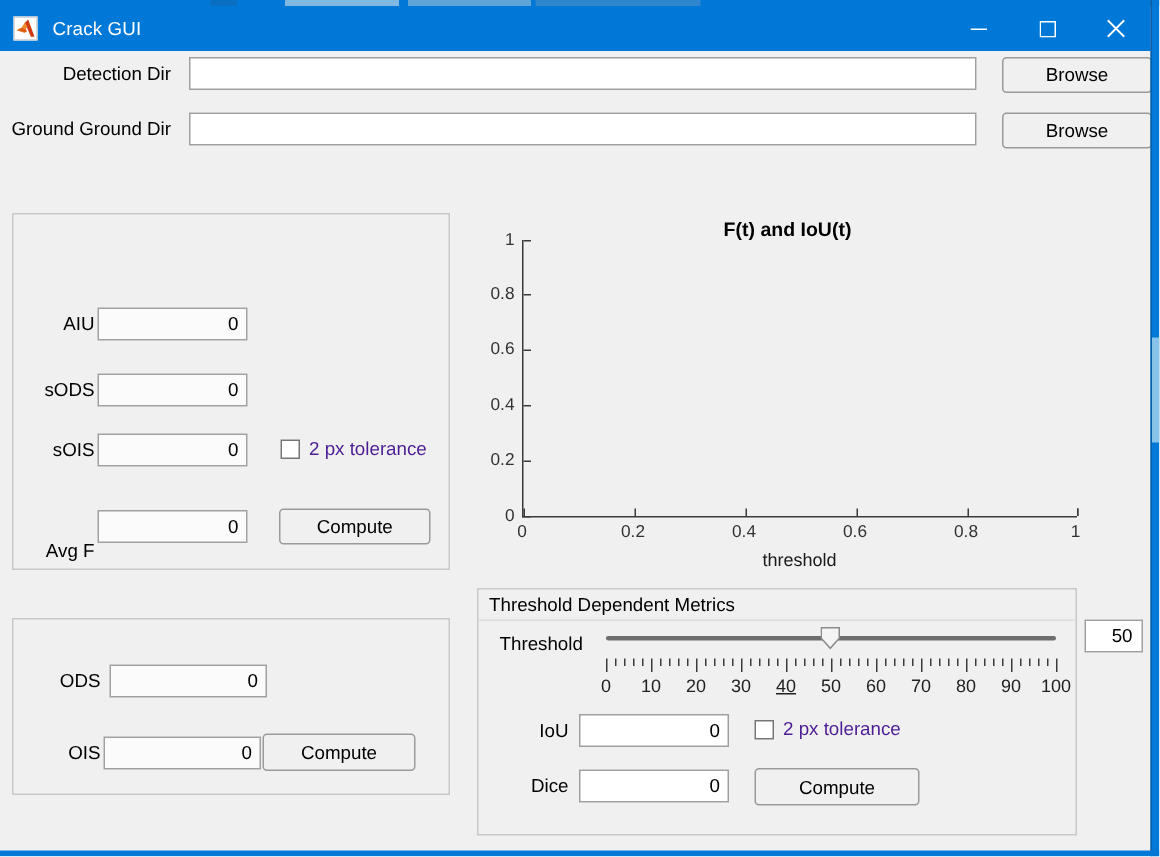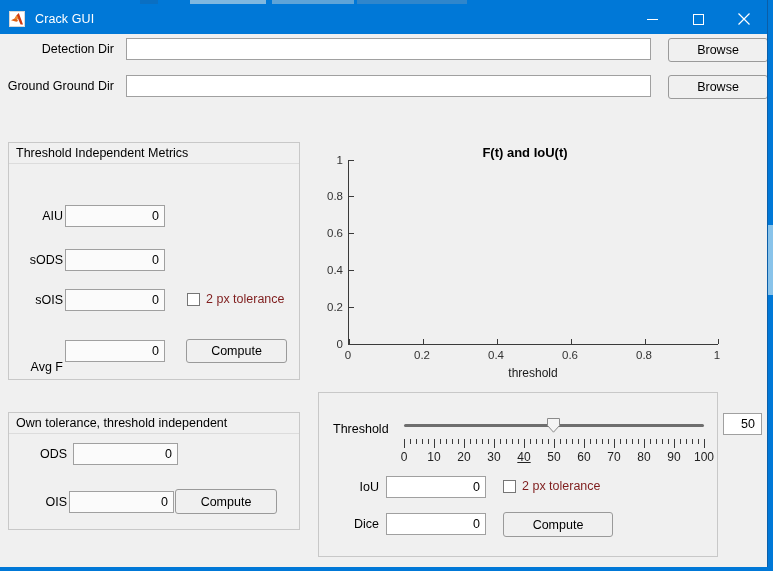--- a/index.html
+++ b/index.html
@@ -157,21 +157,21 @@
   }
   .checkbox .box {
     width: 13px; height: 13px;
     border: 1px solid #767676;
     background: #ffffff;
     box-sizing: border-box;
     flex: none;
   }
   .checkbox .cb-label {
     font-size: 12.5px;
-    color: #7f1d1d;
+    color: #4c1d95;
     margin-left: 6px;
     white-space: nowrap;
   }
 
   
   .chart {
     position: absolute;
   }
   .chart-title {
     position: absolute;
@@ -280,21 +280,20 @@
 
   <div class="lbl right" style="left:0px; top:42px; width:114px;">Detection Dir</div>
   <div class="txtfield empty" style="left:126px; top:38px; width:525px; height:22px;" placeholder=""></div>
   <div class="btn" style="left:668px; top:38px; width:100px; height:24px;">Browse</div>
 
   <div class="lbl right" style="left:0px; top:79px; width:114px;">Ground Ground Dir</div>
   <div class="txtfield empty" style="left:126px; top:75px; width:525px; height:22px;" placeholder=""></div>
   <div class="btn" style="left:668px; top:75px; width:100px; height:24px;">Browse</div>
 
   <div class="panel" style="left:8px; top:142px; width:292px; height:238px;">
-    <div class="panel-title">Threshold Independent Metrics</div>
 
     <div class="lbl right" style="left:0px; top:66px; width:54px;">AIU</div>
     <div class="txtfield metric" style="left:56px; top:62px; width:100px; height:22px;">0</div>
 
     <div class="lbl right" style="left:0px; top:110px; width:54px;">sODS</div>
     <div class="txtfield metric" style="left:56px; top:106px; width:100px; height:22px;">0</div>
 
     <div class="lbl right" style="left:0px; top:150px; width:54px;">sOIS</div>
     <div class="txtfield metric" style="left:56px; top:146px; width:100px; height:22px;">0</div>
 
@@ -303,21 +302,20 @@
       <span class="cb-label">2 px tolerance</span>
     </div>
 
     <div class="lbl right" style="left:0px; top:217px; width:54px;">Avg F</div>
     <div class="txtfield metric" style="left:56px; top:197px; width:100px; height:22px;">0</div>
 
     <div class="btn" style="left:177px; top:196px; width:101px; height:24px;">Compute</div>
   </div>
 
   <div class="panel" style="left:8px; top:412px; width:292px; height:118px;">
-    <div class="panel-title">Own tolerance, threshold independent</div>
 
     <div class="lbl right" style="left:0px; top:34px; width:58px;">ODS</div>
     <div class="txtfield metric" style="left:64px; top:30px; width:105px; height:22px;">0</div>
 
     <div class="lbl right" style="left:0px; top:82px; width:58px;">OIS</div>
     <div class="txtfield metric" style="left:60px; top:78px; width:105px; height:22px;">0</div>
 
     <div class="btn" style="left:166px; top:76px; width:102px; height:25px;">Compute</div>
   </div>
 
@@ -354,20 +352,21 @@
     <div class="ticklbl" style="left:87px; top:211px; width:40px; text-align:center;">0.2</div>
     <div class="ticklbl" style="left:161px; top:211px; width:40px; text-align:center;">0.4</div>
     <div class="ticklbl" style="left:235px; top:211px; width:40px; text-align:center;">0.6</div>
     <div class="ticklbl" style="left:309px; top:211px; width:40px; text-align:center;">0.8</div>
     <div class="ticklbl" style="left:382px; top:211px; width:40px; text-align:center;">1</div>
 
     <div class="xlabel" style="left:33px; top:228px; width:370px;">threshold</div>
   </div>
 
   <div class="panel" style="left:318px; top:392px; width:400px; height:165px;">
+    <div class="panel-title">Threshold Dependent Metrics</div>
 
     <div class="lbl" style="left:14px; top:29px;">Threshold</div>
 
     <div style="position:absolute; left:85px; top:22px; width:300px; height:22px;">
       <div class="slider-track" style="left:0px; top:9px; width:300px;"></div>
       <div class="slider-thumb" style="left:143px; top:3px;">
         <svg width="13" height="15" viewBox="0 0 13 15">
           <path d="M0.5 0.5 H12.5 V7.5 L6.5 14.2 L0.5 7.5 Z" fill="#f4f4f4" stroke="#8a8a8a" stroke-width="1"></path>
         </svg>
       </div>

